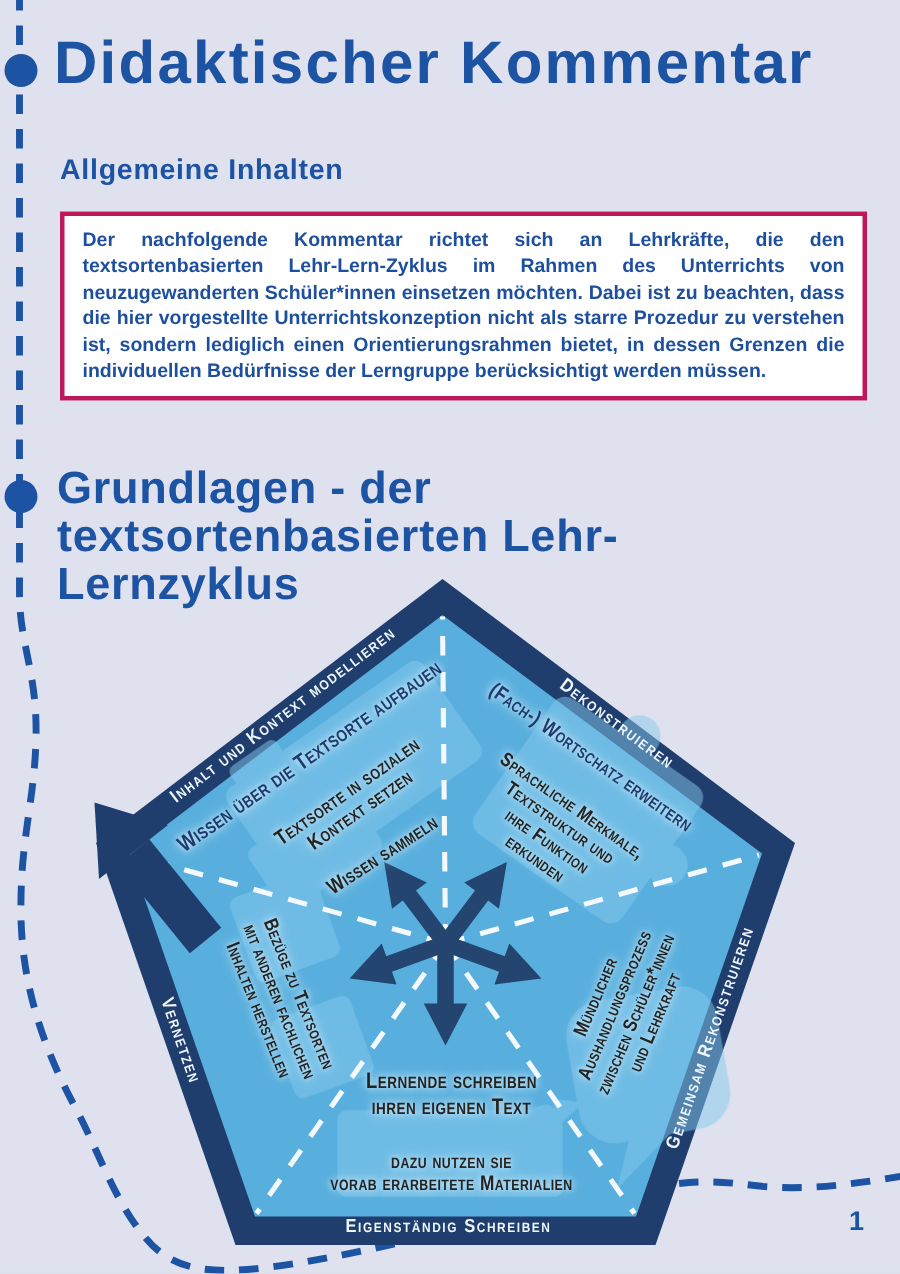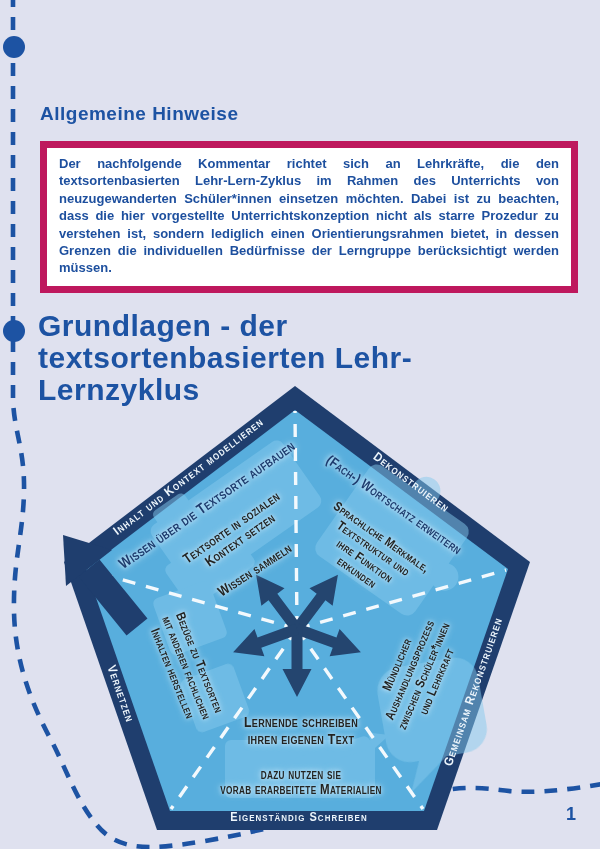--- a/index.html
+++ b/index.html
@@ -3,21 +3,21 @@
 <meta charset="utf-8">
 <style>
   html,body{margin:0;padding:0;}
   body{background:#c8cbdd;font-family:"Liberation Sans",sans-serif;}
   .page{position:relative;width:600px;height:849px;margin:0 auto;background:#dfe1ef;overflow:hidden;}
   .page-art{position:absolute;left:0;top:0;z-index:1;}
   .txt{position:absolute;z-index:2;}
   .h1{left:36px;top:20px;font-size:40px;font-weight:bold;color:#1d53a3;letter-spacing:1.5px;white-space:nowrap;}
   .h2{left:38px;top:310px;font-size:30px;font-weight:bold;color:#1d53a3;letter-spacing:.5px;line-height:1.06;white-space:pre-line;}
   .sub{left:40px;top:103px;font-size:19px;font-weight:bold;color:#1d53a3;letter-spacing:.5px;}
-  .infobox{left:40px;top:141px;width:538px;box-sizing:border-box;background:#ffffff;border:7px solid #be185d;padding:7px 12px 9px 12px;}
+  .infobox{left:40px;top:141px;width:538px;box-sizing:border-box;background:#ffffff;border:3px solid #be185d;padding:7px 12px 9px 12px;}
   .infobox p{margin:0;font-size:13px;line-height:1.34;font-weight:bold;color:#1d4f9e;text-align:justify;}
   .pagenum{left:566px;top:804px;font-size:18px;font-weight:bold;color:#1d53a3;}
   
   .rot{position:absolute;z-index:3;width:max-content;text-align:center;white-space:pre-line;
        transform:translate(-50%,-50%) rotate(var(--r,0deg)) scaleX(var(--sx,.82));
        font-variant:small-caps;line-height:1.1;}
   .edge{color:#eef6fc;font-weight:600;font-size:12.5px;letter-spacing:1.2px;--sx:.88;}
   .phase{color:#232321;font-weight:600;letter-spacing:.4px;
          text-shadow:0 0 5px rgba(232,246,255,.95),0 0 11px rgba(232,246,255,.7);}
   .phase.navy{color:#1d3b6d;}
@@ -83,21 +83,22 @@
       <path transform="rotate(90)" d="M0,-5.5 L40,-5.5 L40,-14.5 L68,0 L40,14.5 L40,5.5 L0,5.5 Z"></path>
       <path transform="rotate(160)" d="M0,-5.5 L40,-5.5 L40,-14.5 L68,0 L40,14.5 L40,5.5 L0,5.5 Z"></path>
     </g>
 
     <g fill="#1f3e6e" stroke="none">
       <line x1="89" y1="568" x2="137" y2="627" stroke="#1f3e6e" stroke-width="27"></line>
       <path d="M63,535 L112,550 L66,586 Z"></path>
     </g>
   </svg>
 
-  <div class="txt sub">Allgemeine Hinweise</div>
+  <div class="txt h1">Didaktischer Kommentar</div>
+  <div class="txt sub">Allgemeine Inhalten</div>
   <div class="txt infobox">
     <p>Der nachfolgende Kommentar richtet sich an Lehrkräfte, die den textsortenbasierten Lehr-Lern-Zyklus im Rahmen des Unterrichts von neuzugewanderten Schüler*innen einsetzen möchten. Dabei ist zu beachten, dass die hier vorgestellte Unterrichtskonzeption nicht als starre Prozedur zu verstehen ist, sondern lediglich einen Orientierungsrahmen bietet, in dessen Grenzen die individuellen Bedürfnisse der Lerngruppe berücksichtigt werden müssen.</p>
   </div>
   <div class="txt h2">Grundlagen - der
 textsortenbasierten Lehr-
 Lernzyklus</div>
 
   <div class="rot edge" style="left:189px;top:477px;--r:-37.3deg">Inhalt und Kontext modellieren</div>
   <div class="rot edge" style="left:411px;top:483px;--r:36.8deg">Dekonstruieren</div>
   <div class="rot edge" style="left:474px;top:692px;--r:-70.9deg">Gemeinsam Rekonstruieren</div>

